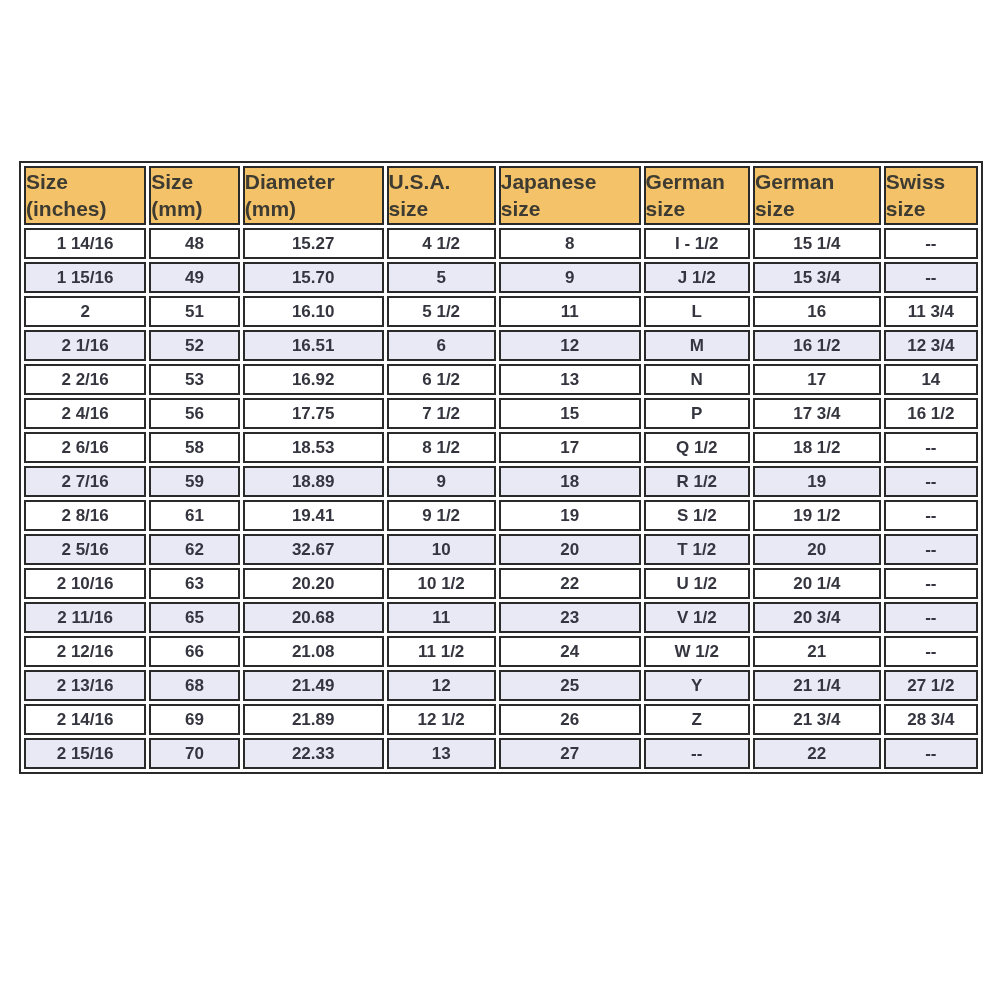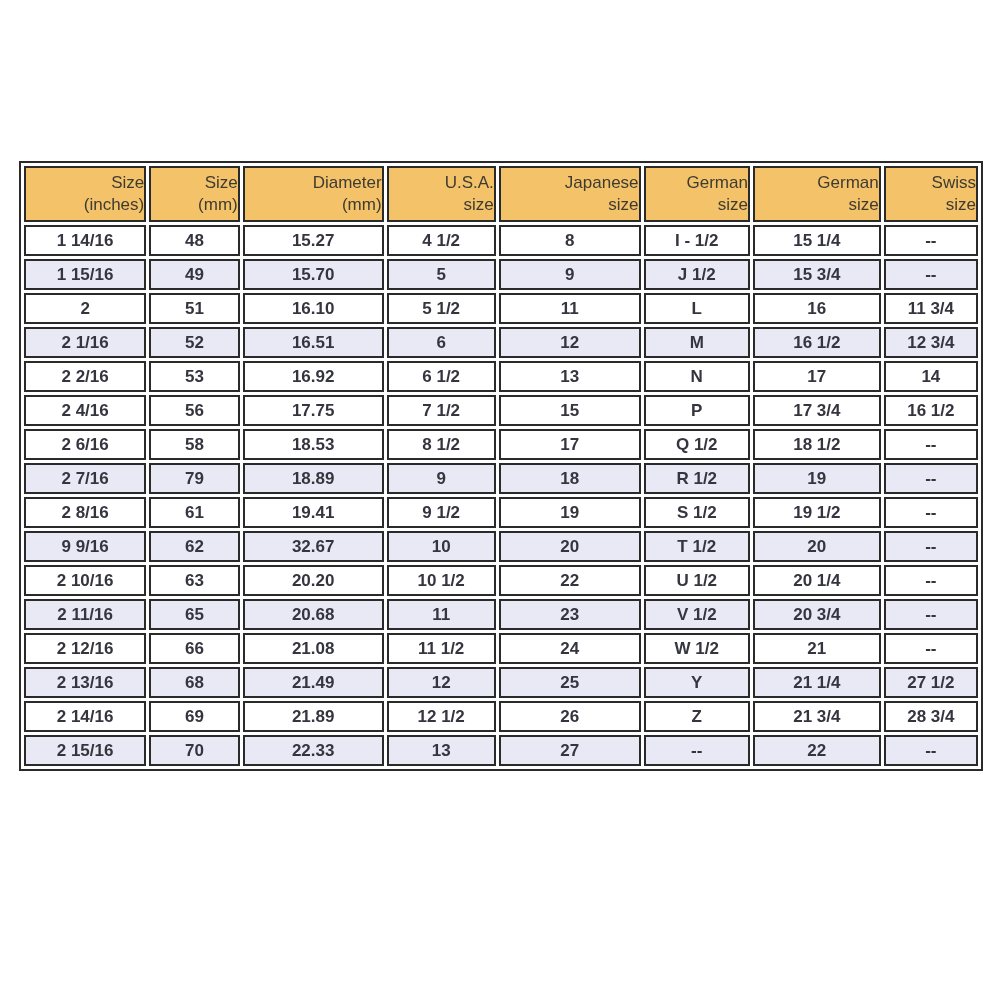--- a/index.html
+++ b/index.html
@@ -25,23 +25,23 @@
     border: 2px solid #2a2a2a;
     background: #ffffff;
     table-layout: fixed;
   }
   table.ring-size-table th {
     background: #f4c369;
     border: 2px solid #2a2a2a;
     height: 56px;
     box-sizing: border-box;
     color: #3e3b32;
-    font-size: 17px;
-    font-weight: 400;
-    text-align: right;
+    font-size: 21px;
+    font-weight: 700;
+    text-align: left;
     vertical-align: middle;
     line-height: 1.3;
     white-space: pre-line;
     padding: 0;
   }
   table.ring-size-table td {
     border: 2px solid #2a2a2a;
     height: 31px;
     box-sizing: border-box;
     color: #35353f;
@@ -166,40 +166,40 @@
           <td>58</td>
           <td>18.53</td>
           <td>8 1/2</td>
           <td>17</td>
           <td>Q 1/2</td>
           <td>18 1/2</td>
           <td>--</td>
         </tr>
         <tr class="alt">
           <td>2 7/16</td>
-          <td>79</td>
+          <td>59</td>
           <td>18.89</td>
           <td>9</td>
           <td>18</td>
           <td>R 1/2</td>
           <td>19</td>
           <td>--</td>
         </tr>
         <tr>
           <td>2 8/16</td>
           <td>61</td>
           <td>19.41</td>
           <td>9 1/2</td>
           <td>19</td>
           <td>S 1/2</td>
           <td>19 1/2</td>
           <td>--</td>
         </tr>
         <tr class="alt">
-          <td>9 9/16</td>
+          <td>2 5/16</td>
           <td>62</td>
           <td>32.67</td>
           <td>10</td>
           <td>20</td>
           <td>T 1/2</td>
           <td>20</td>
           <td>--</td>
         </tr>
         <tr>
           <td>2 10/16</td>

